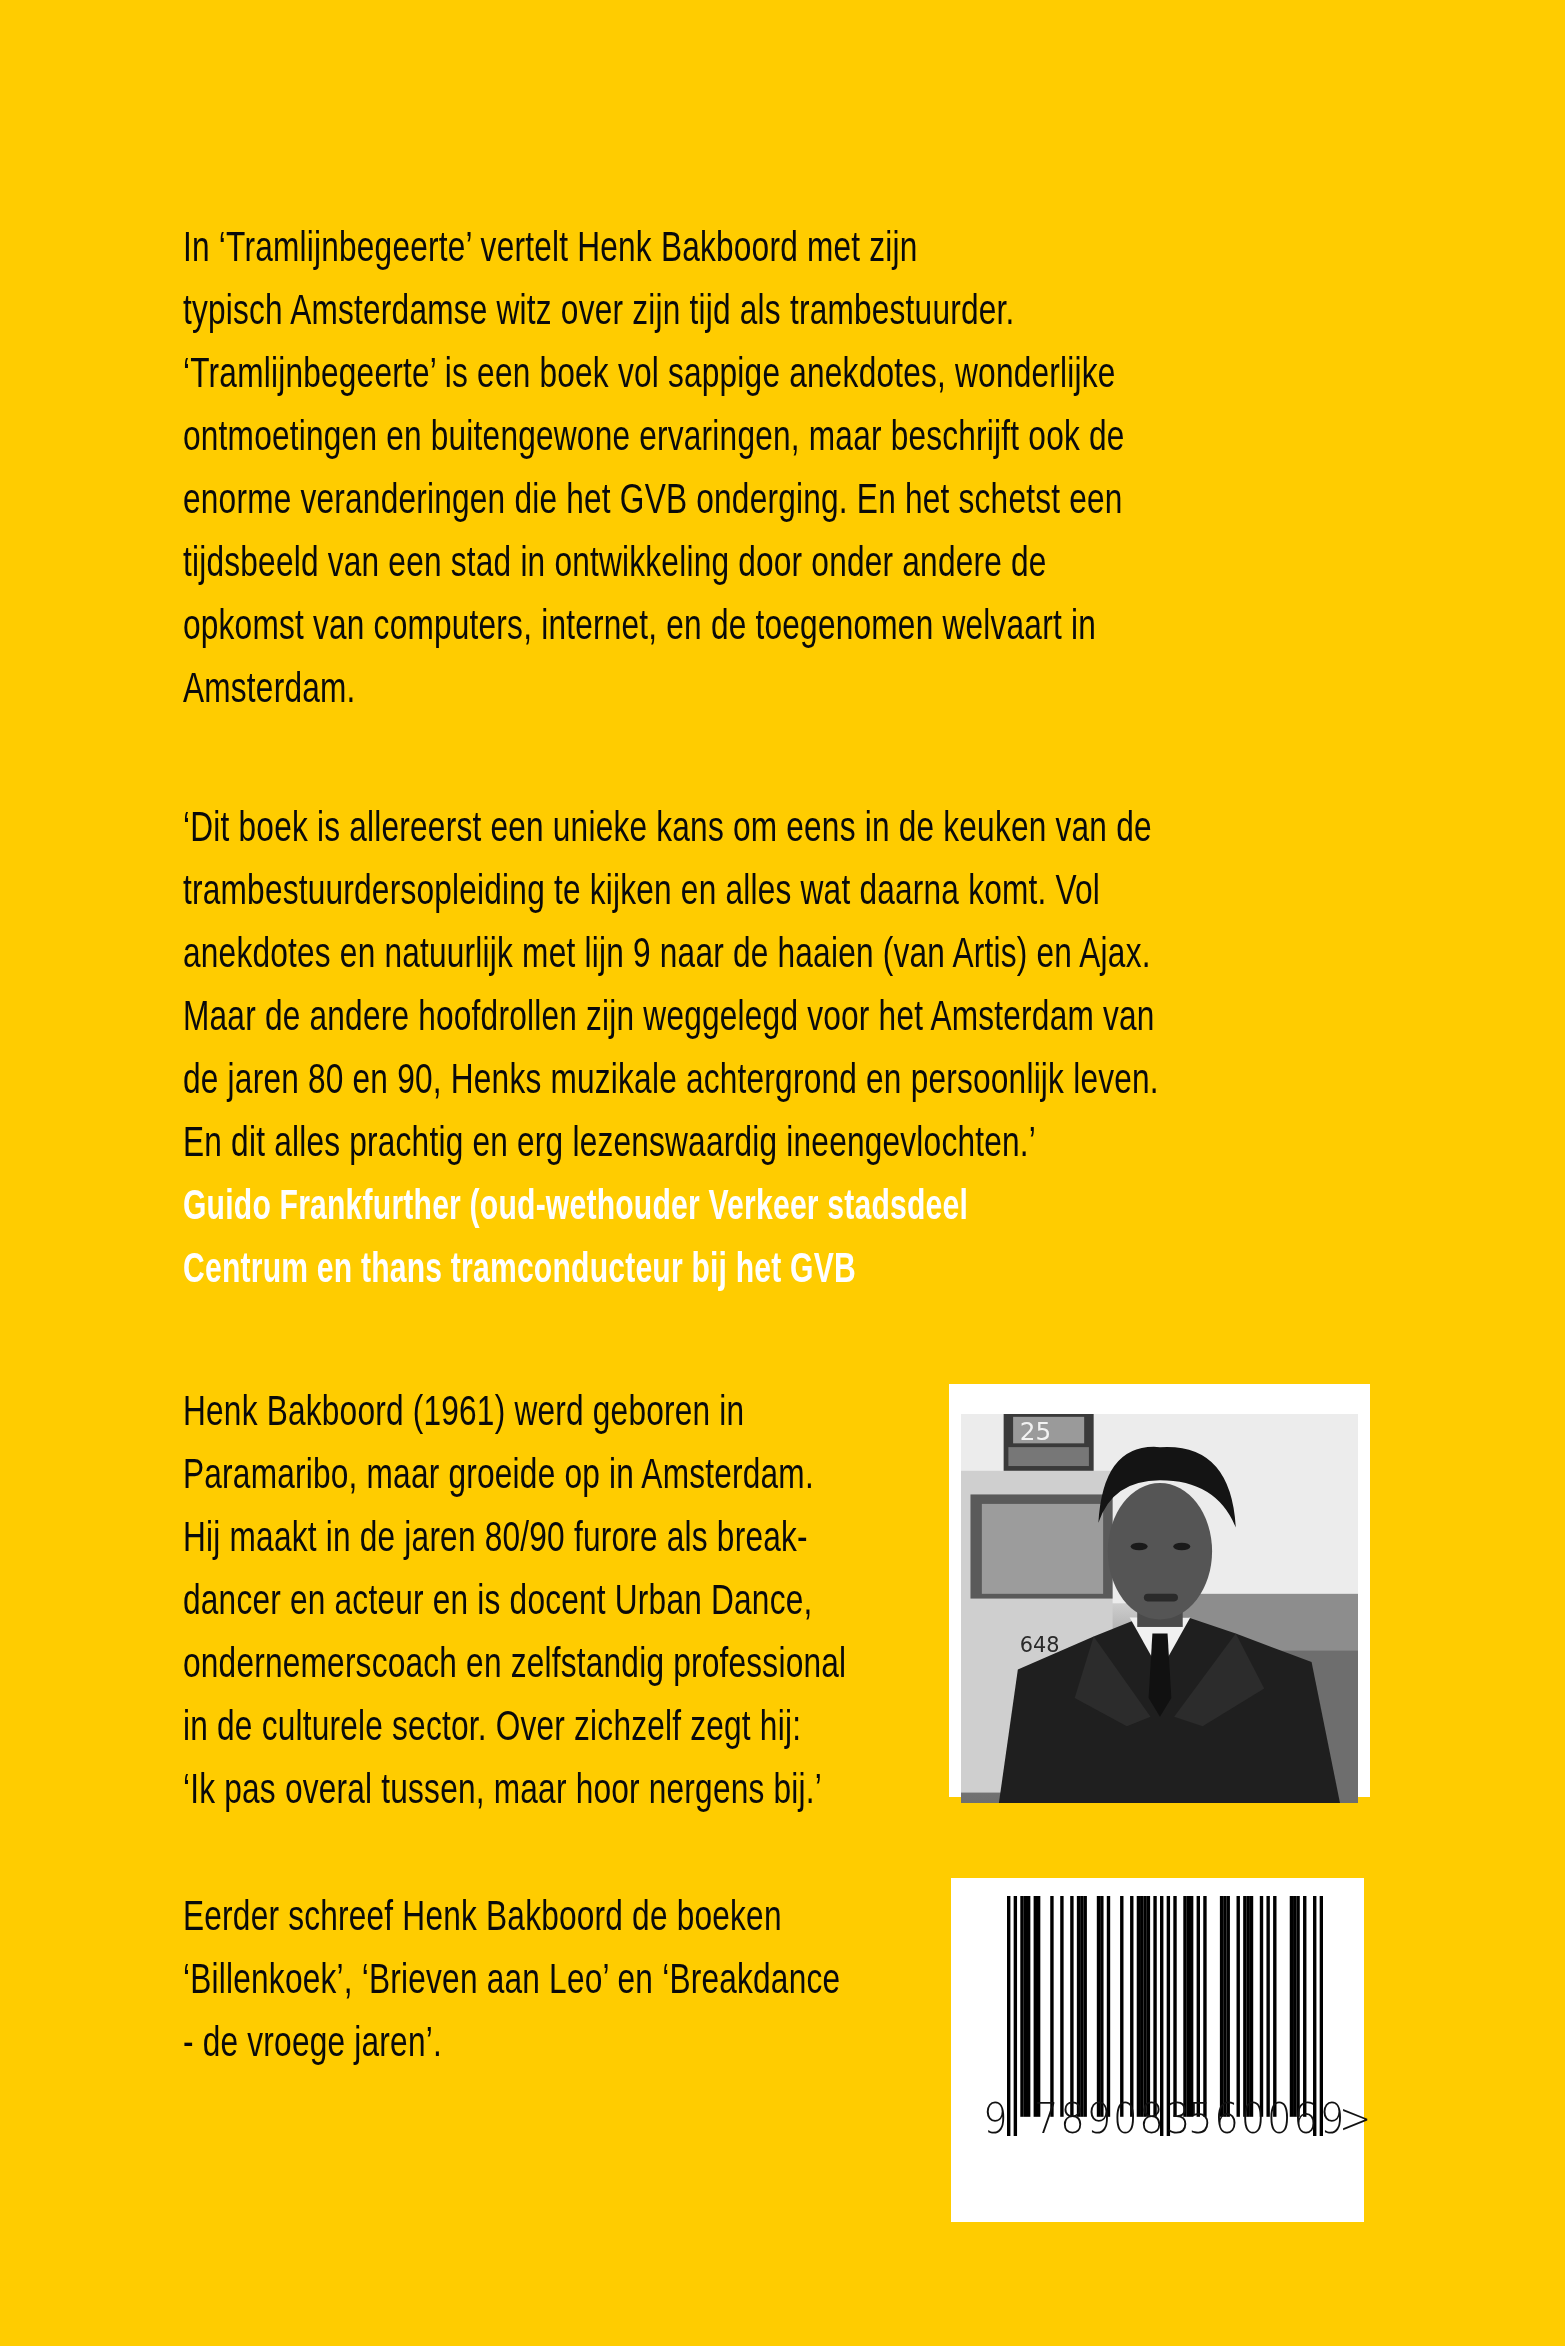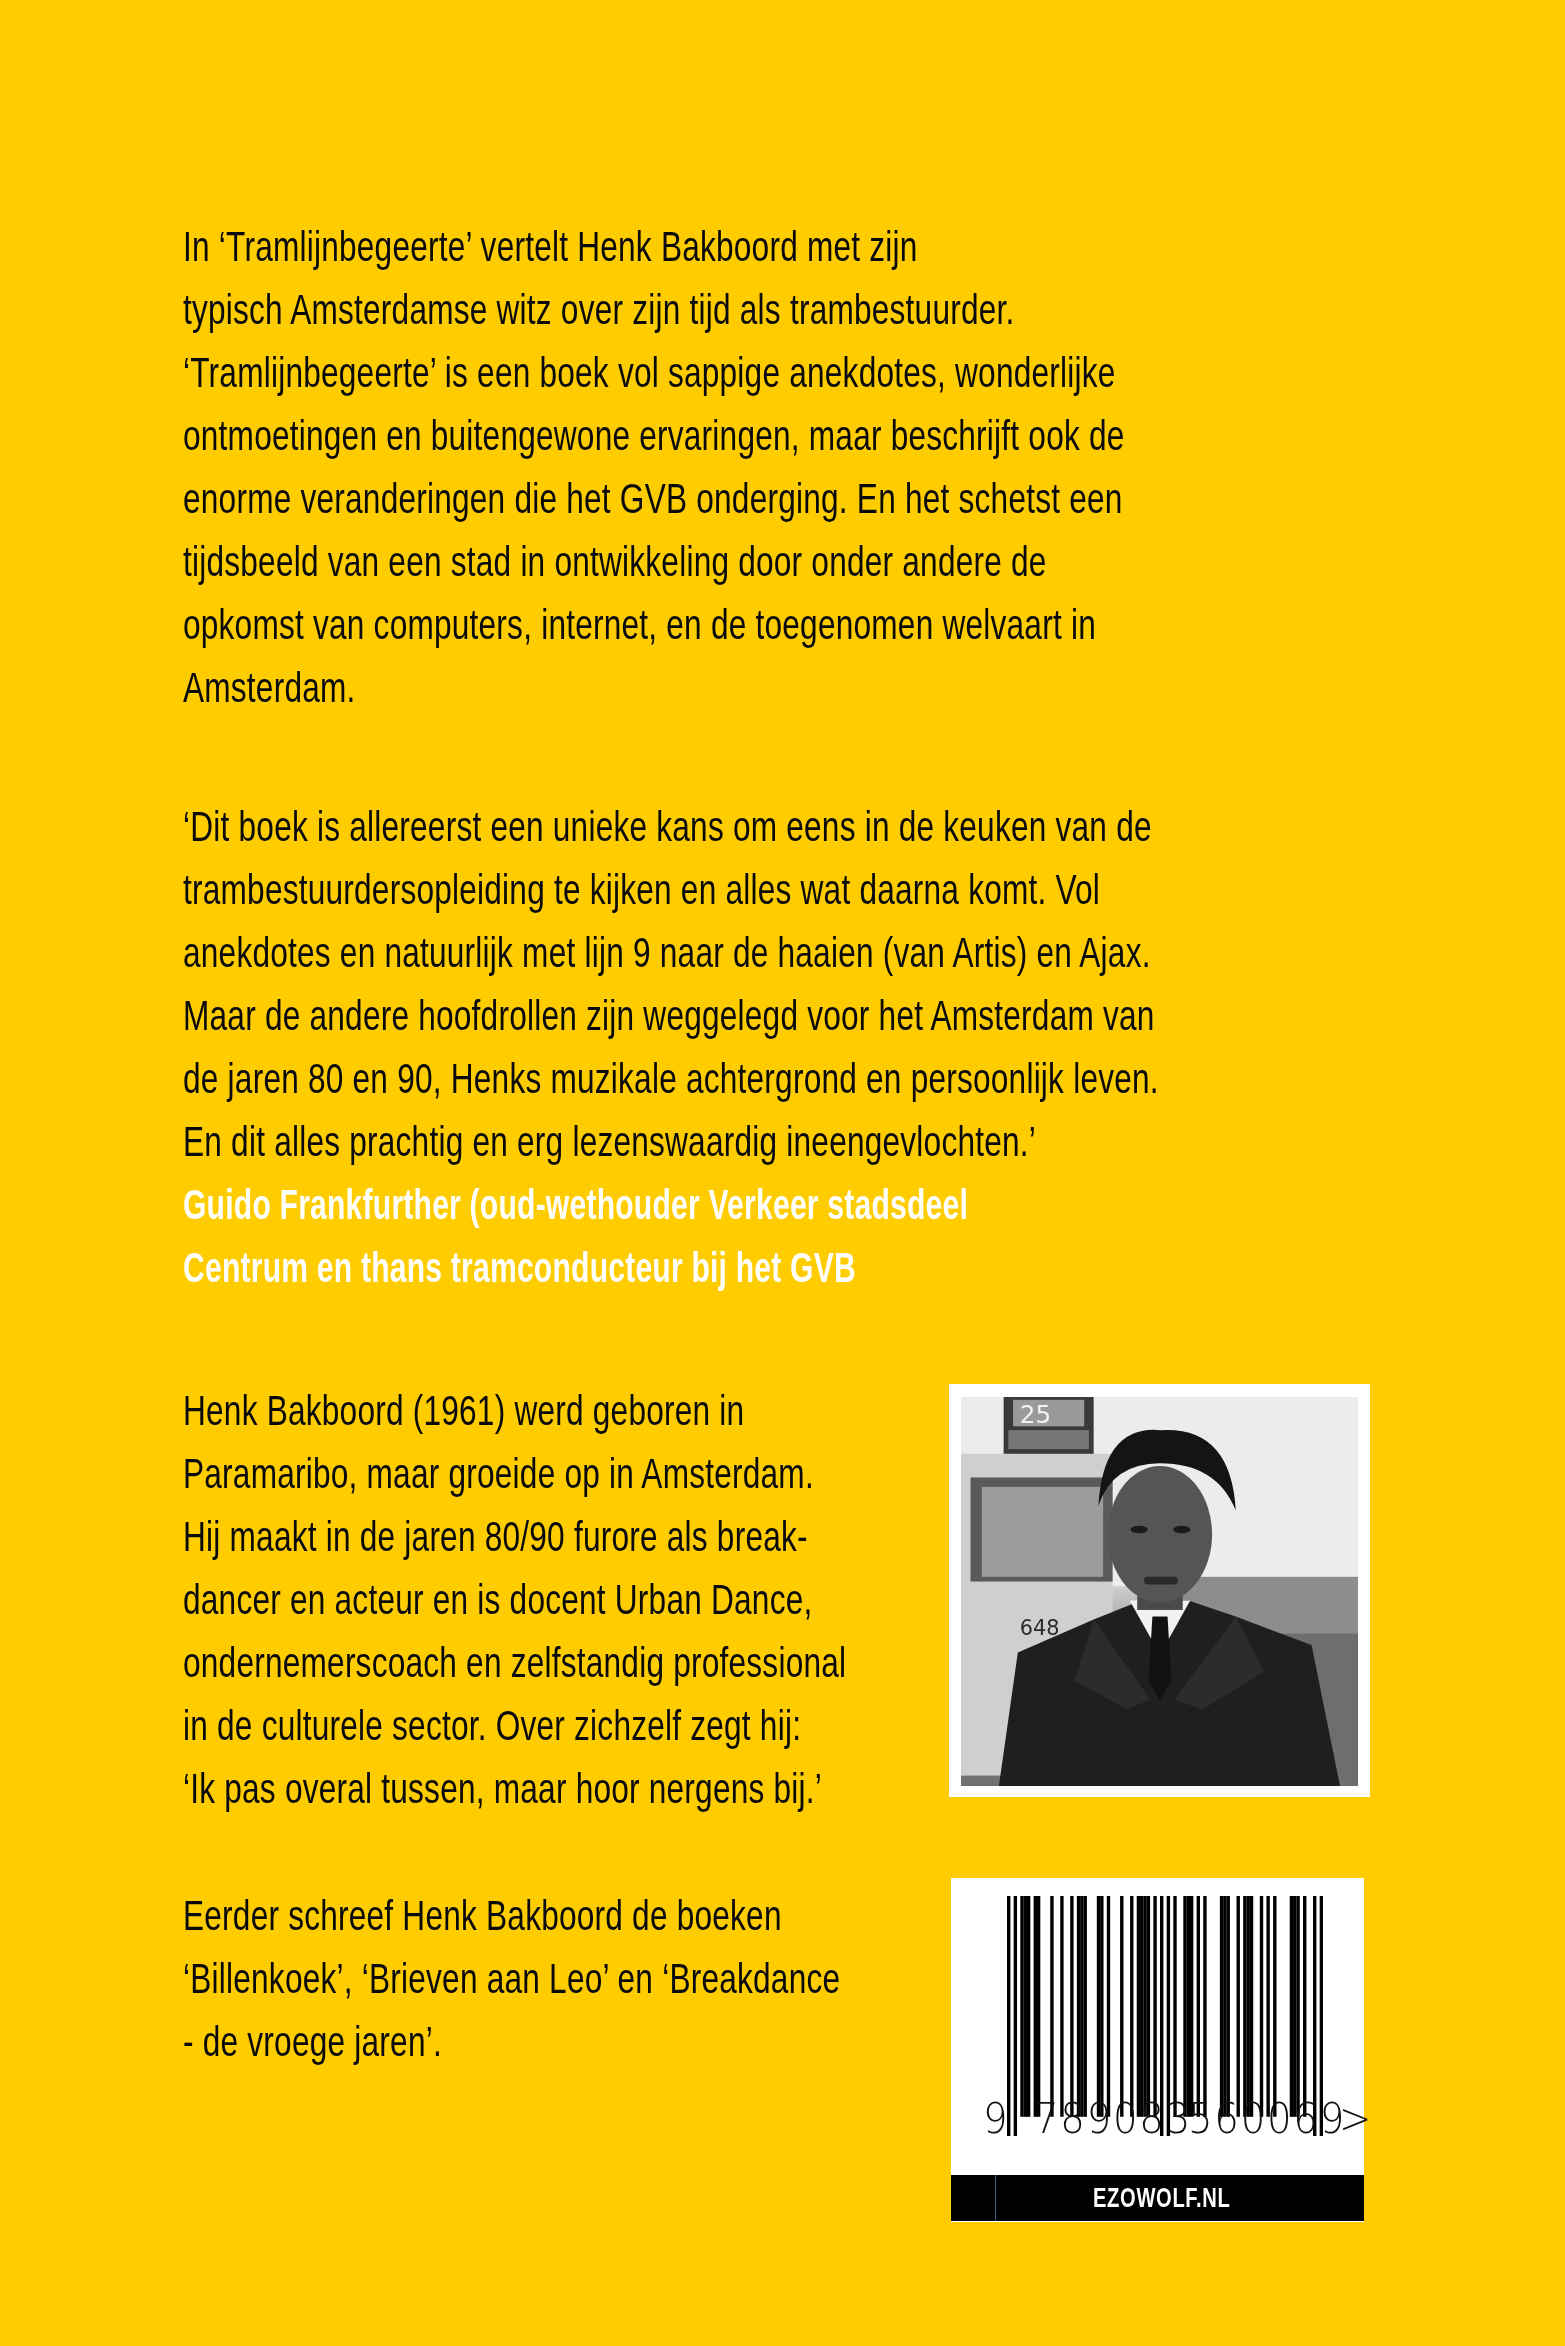--- a/index.html
+++ b/index.html
@@ -20,21 +20,21 @@
     transform-origin: left top;
     letter-spacing: 0.3px;
   }
   .line.credit { color: #ffffff; font-weight: bold; transform: scaleX(0.70); }
 
   .photo-frame {
     position: absolute; left: 949px; top: 1384px;
     width: 421px; height: 413px; background: #ffffff;
   }
   .photo {
-    position: absolute; left: 12.3px; top: 13px; width: 397px; height: 389px;
+    position: absolute; left: 12.3px; top: 30px; width: 397px; height: 389px;
     background: linear-gradient(180deg, #e9e9e9 0%, #dcdcdc 45%, #9a9a9a 62%, #6f6f6f 100%);
     overflow: hidden;
   }
   .photo svg { position: absolute; left: 0; top: 0; width: 100%; height: 100%; }
 
   .barcode-box {
     position: absolute; left: 951px; top: 1878px;
     width: 413px; height: 344px; background: #ffffff;
   }
   .barcode-bars { position: absolute; left: 56px; top: 18px; width: 316px; height: 240px; }
@@ -184,18 +184,14 @@
         <rect x="87" y="0" width="1.02" height="92" fill="#000"></rect>
         <rect x="89" y="0" width="1.02" height="92" fill="#000"></rect>
         <rect x="92" y="0" width="1.02" height="100" fill="#000"></rect>
         <rect x="94" y="0" width="1.02" height="100" fill="#000"></rect>
       </svg>
   </div>
   <span class="barcode-digit" style="left:32px;">9</span>
   <span class="barcode-digit" style="left:83px; letter-spacing:1.9px;">789083</span>
   <span class="barcode-digit" style="left:237px; letter-spacing:1.9px;">560069</span>
   <span class="barcode-digit" style="left:388px;">&gt;</span>
-  <div class="barcode-strip">
-    <div class="strip-divider"></div>
-    <span class="publisher">EZOWOLF.NL</span>
-  </div>
 </div>
 
 
 </body></html>

